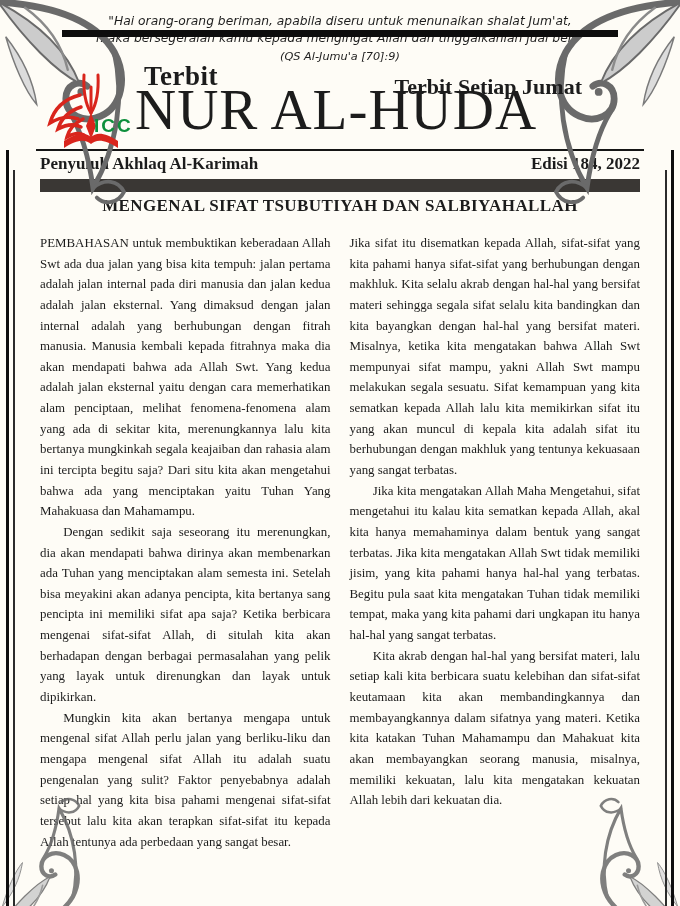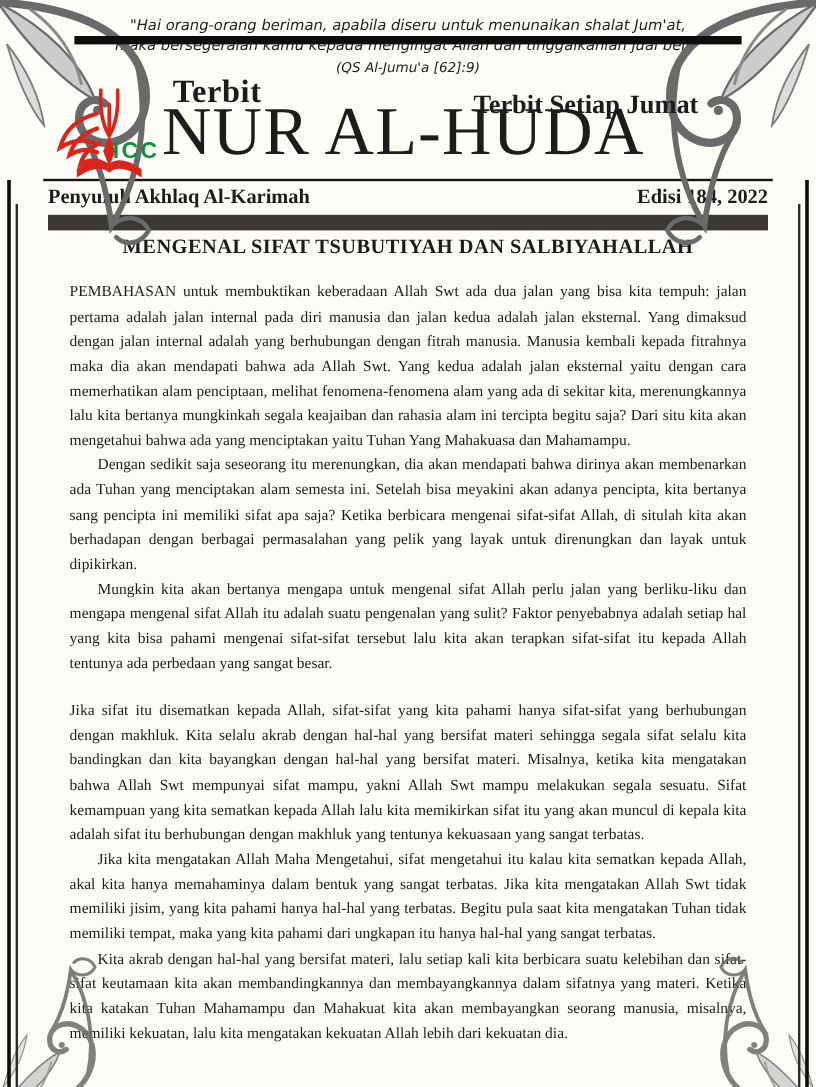--- a/index.html
+++ b/index.html
@@ -34,21 +34,21 @@
     position:absolute;left:95px;top:16px;font-size:57px;font-weight:normal;
     letter-spacing:1px;line-height:1;white-space:nowrap;
   }
   .logo{position:absolute;left:2px;top:4px;}
   .rule{height:2px;background:#151515;margin:4px 36px 0;}
   .tagline-row{display:flex;justify-content:space-between;align-items:baseline;
     margin:3px 40px 0;font-weight:bold;font-size:17px;}
   .divider-bar{margin:5px 40px 0;height:13px;background:#3a3734;}
   
   .article-title{text-align:center;font-weight:bold;font-size:17px;letter-spacing:.4px;margin-top:4px;}
-  .columns{display:flex;gap:19px;margin:17px 58px 0;flex-direction:column;}
+  .columns{display:flex;gap:19px;margin:17px 40px 0;}
   .col{flex:1;text-align:justify;text-justify:inter-word;font-size:12.9px;line-height:1.6;}
   .col p{margin:0;text-indent:1.8em;}
   .col p.first{text-indent:0;}
 </style>
 </head>
 <body>
 
 <div class="page">
 
   <svg class="corner tl" viewBox="0 0 165 225">
@@ -77,21 +77,21 @@
 
   <div class="frame-top"></div>
   <div class="vline vl-outer"></div>
   <div class="vline vl-inner"></div>
   <div class="vline vr-outer"></div>
   <div class="vline vr-inner"></div>
 
   <div class="quote">
     <div>"Hai orang-orang beriman, apabila diseru untuk menunaikan shalat Jum'at,</div>
     <div>maka bersegeralah kamu kepada mengingat Allah dan tinggalkanlah jual beli."</div>
-    <div class="quote-ref">(QS Al-Jumu'a [62]:9)</div>
+    <div class="quote-ref">(QS Al-Jumu'a [70]:9)</div>
   </div>
 
   <div class="masthead">
     <svg class="logo" width="100" height="94" viewBox="0 0 100 94">
       <g stroke="#d9251c" fill="none" stroke-width="3" stroke-linecap="round">
         <path d="M42 6 C41 26 44 36 49 44 C54 36 57 26 56 6"></path>
         <path d="M49 18 L49 44"></path>
       </g>
       <path d="M49 44 L54 57 L49 70 L44 57 Z" fill="#d9251c"></path>
       <g stroke="#d9251c" fill="none" stroke-width="3.5" stroke-linecap="round">

